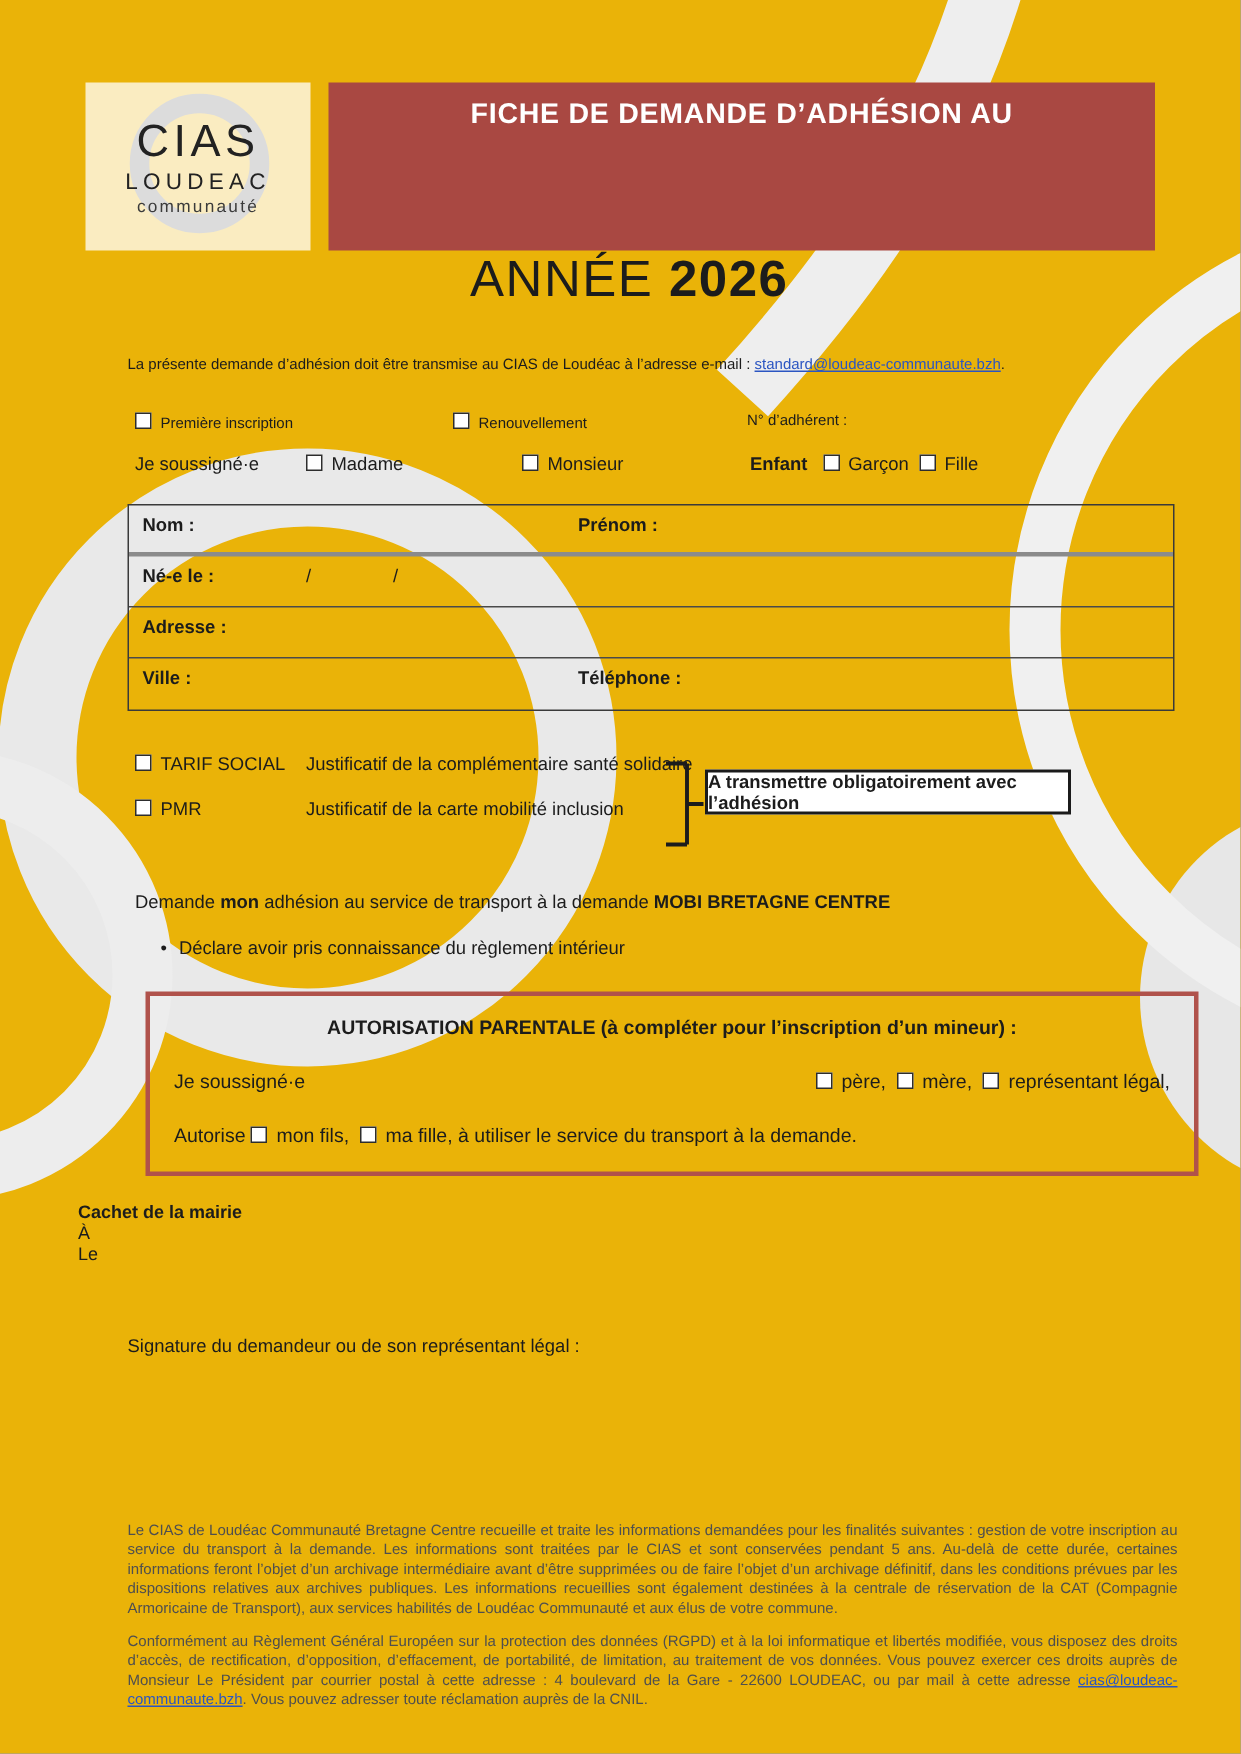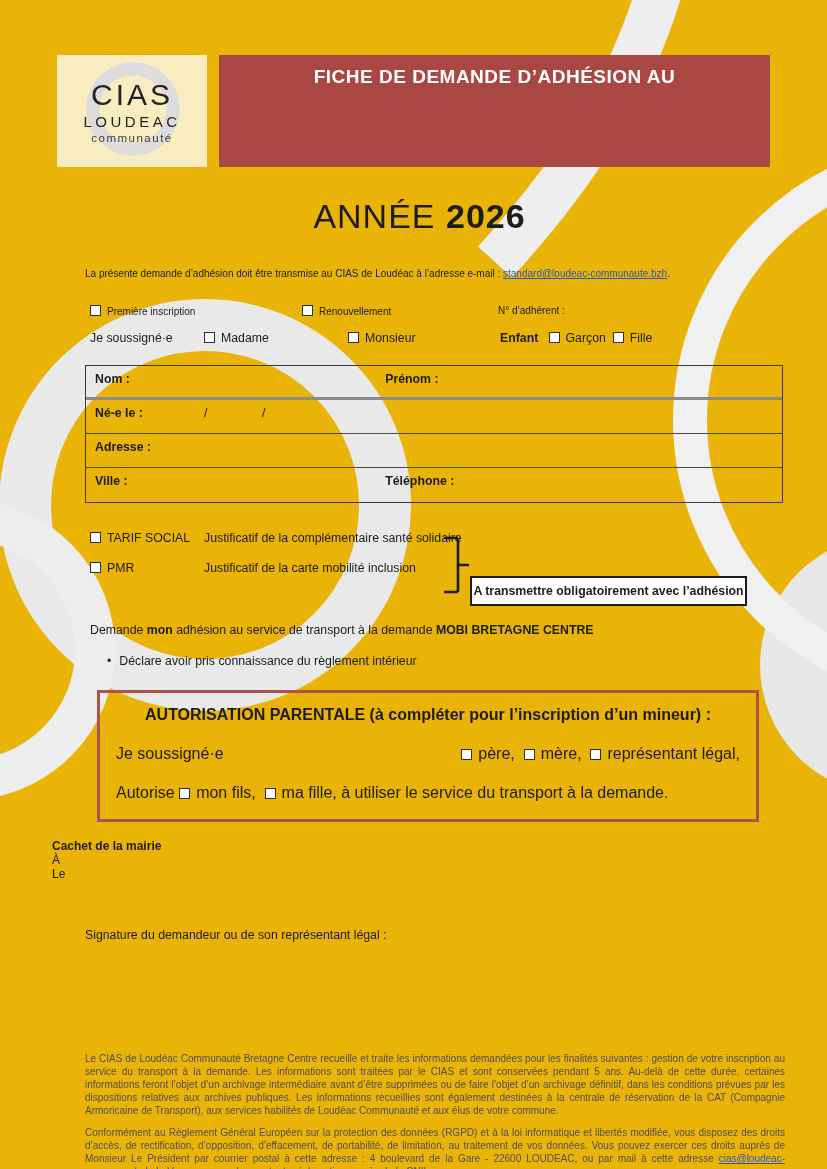--- a/index.html
+++ b/index.html
@@ -18,21 +18,21 @@
                display:flex; flex-direction:column; align-items:center; justify-content:center; }
   .logo-swirl { position:absolute; left:28px; top:6px; }
   .logo-l1 { position:relative; font-size:30px; letter-spacing:3px; font-weight:400; color:#222; }
   .logo-l2 { position:relative; font-size:15px; letter-spacing:3.5px; font-weight:500; color:#222; margin-top:1px; }
   .logo-l3 { position:relative; font-size:11.5px; letter-spacing:1.5px; color:#3b3b3b; margin-top:2px; }
   .banner { flex:1; margin-left:12px; color:#fff; text-align:center;
             display:flex; flex-direction:row; justify-content:center;
             font-size:19px; font-weight:700; line-height:1.8; letter-spacing:.5px; padding:5px 8px; }
 
   
-  .year-title { text-align:center; margin-top:30px; font-size:34px; letter-spacing:1px;padding-left:12px; }
+  .year-title { text-align:center; font-size:34px; letter-spacing:1px;padding-left:12px; }
   .year-title .w { font-weight:400; }
   .year-title .y { font-weight:800; }
   a.lnk { text-decoration:underline; }
 
   .intro { margin:32px 42px 0 85px; font-size:10px; }
 
   .opt-row1 { display:grid; grid-template-columns:212px 196px auto; margin:26px 44px 0 90px; font-size:10px; }
   .opt-row2 { display:grid; grid-template-columns:114px 144px 152px auto; margin:14px 44px 0 90px; font-size:12.3px; }
   .cb { display:inline-block; width:11px; height:11px; border:1.3px solid #2d2d2d; background:#fff;
         margin-right:6px; vertical-align:-1px; }
@@ -46,30 +46,30 @@
   .half { position:absolute; left:43%; top:6px; }
   .slash1 { position:absolute; left:118px; top:6px; }
   .slash2 { position:absolute; left:176px; top:6px; }
 
   
   .tarif { position:relative; margin:28px 44px 0 90px; height:72px; font-size:12.3px; }
   .tline { position:absolute; left:0; display:flex; }
   .tline .tl { width:114px; }
   .tline1 { top:0; } .tline2 { top:30px;justify-content:center; }
   .bracket { position:absolute; left:352px; top:4px; }
-  .transmit-box { position:absolute; left:380px; top:11px; width:277px; height:30px;
+  .transmit-box { position:absolute; left:380px; top:11px; width:244px; height:30px;
                   border:2px solid #1b1b1b; background:#fff; font-weight:700; font-size:12.3px;
-                  display:flex; align-items:center; justify-content:center;margin-top:34px; }
+                  display:flex; align-items:center; justify-content:center; }
 
   .demande-line { margin:20px 44px 0 90px; font-size:12.3px; }
   .bullet-line { margin:17px 44px 0 107px; font-size:12.3px; }
   .bullet-line .bg { margin-right:8px; }
 
   
-  .parental { margin:22px 68px 0 97px; border:3px solid #B0524B; padding:13px 16px 17px 16px; font-size:16px; }
+  .parental { margin:22px 28px 0 97px; border:3px solid #B0524B; padding:13px 16px 17px 16px; font-size:13px; }
   .parental .ptitle { text-align:center; font-weight:700; }
   .parental .pline2 { display:flex; justify-content:space-between; margin-top:21px; }
   .parental .pline3 { margin-top:21px; }
 
   .stamp-row { display:flex; margin:17px 44px 0 52px; font-size:12px;flex-direction:column; }
   .stamp-row .c1 { width:265px; font-weight:700; }
   .stamp-row .c2 { width:207px; }
 
   .sig-line { margin:47px 44px 0 85px; font-size:12.3px; }
 

